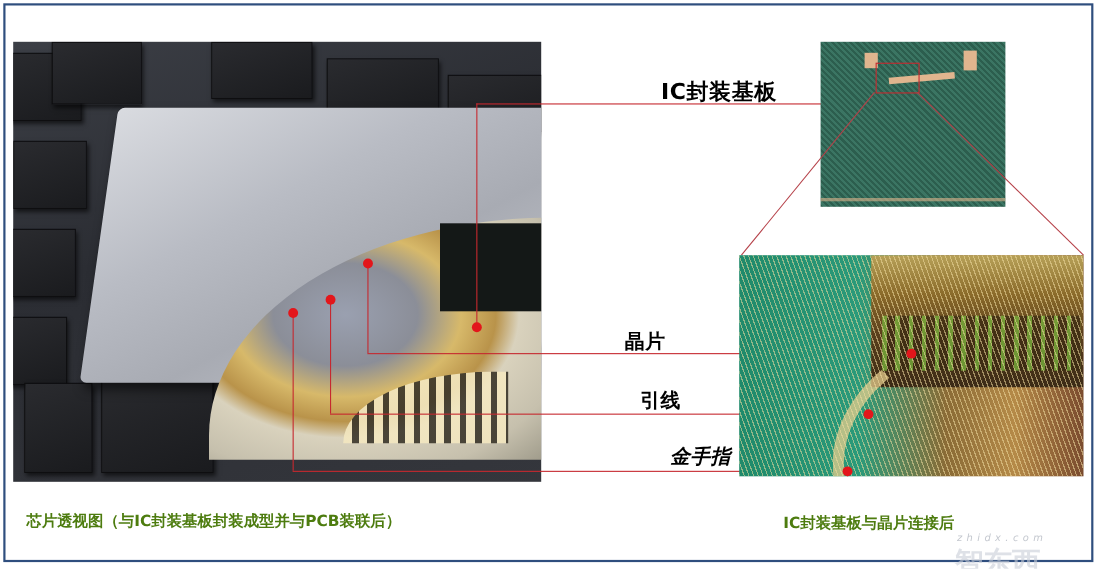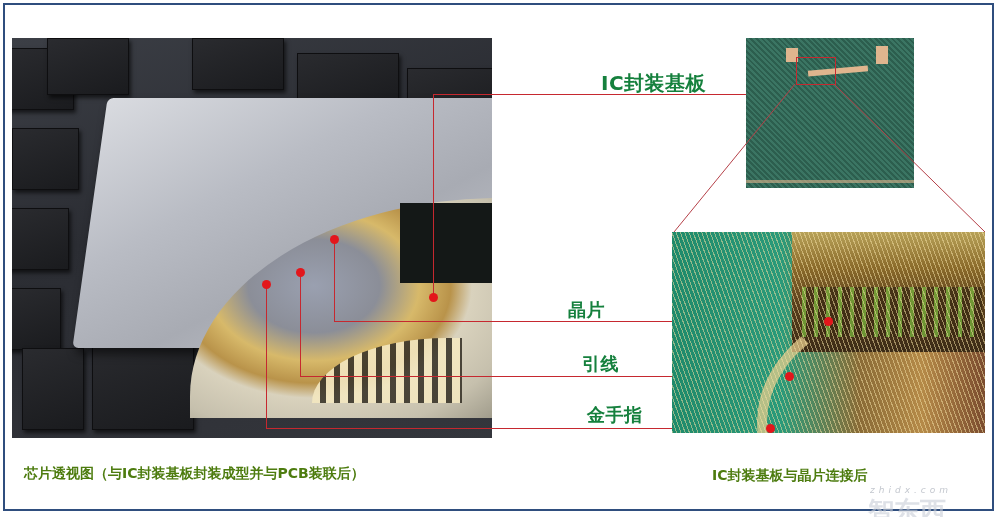--- a/index.html
+++ b/index.html
@@ -24,21 +24,21 @@
   .pcb-small .pad{position:absolute;background:#e0b58e;}
   .pcb-big{left:672px;top:232px;width:313px;height:201px;overflow:hidden;
     background:linear-gradient(90deg,#1f8a6b 0%,#2b9a7a 35%,#8a6b36 60%,#b58a48 80%,#7a4b2e 100%);}
   .die{position:absolute;left:120px;top:0;width:193px;height:120px;
     background:linear-gradient(180deg,#b7a158 0%,#8a6a2a 30%,#5a3f1c 60%,#3b2a16 100%);}
   .die-grid{position:absolute;left:130px;top:55px;width:180px;height:50px;
     background:repeating-linear-gradient(90deg,#78b53c 0 4px,#3a2a12 4px 12px);opacity:.75;}
   .wires{position:absolute;left:0;top:0;width:313px;height:201px;
     background:repeating-linear-gradient(70deg,rgba(240,220,160,.55) 0 1px,transparent 1px 4px);}
   .arc{position:absolute;left:85px;top:60px;width:340px;height:240px;border:10px solid rgba(230,205,140,.75);border-radius:50%;border-right-color:transparent;border-top-color:transparent;}
-  .label{position:absolute;font-weight:bold;color:#15803d;font-size:18px;letter-spacing:.5px;white-space:nowrap;}
+  .label{position:absolute;font-weight:bold;color:#000000;font-size:18px;letter-spacing:.5px;white-space:nowrap;}
   .caption{position:absolute;font-weight:bold;color:#4d7c0f;font-size:14px;white-space:nowrap;}
   .dot{position:absolute;width:9px;height:9px;border-radius:50%;background:#e3161b;}
   .line{position:absolute;background:#c6282f;}
   .watermark{position:absolute;color:rgba(200,205,215,.6);font-weight:bold;font-size:26px;margin-top:44px;}
   .wm-sub{position:absolute;color:rgba(170,175,185,.7);font-size:9px;letter-spacing:4px;font-style:italic;}
 </style>
 </head>
 <body>
 
 <div class="frame"></div>
@@ -99,19 +99,19 @@
   <div class="arc"></div>
   <div class="wires"></div>
 </div>
 <div class="dot" style="left:824px;top:317px;"></div>
 <div class="dot" style="left:785px;top:372px;"></div>
 <div class="dot" style="left:766px;top:424px;"></div>
 
 <div class="label" style="left:601px;top:70px;font-size:20px;">IC封装基板</div>
 <div class="label" style="left:568px;top:298px;">晶片</div>
 <div class="label" style="left:582px;top:352px;">引线</div>
-<div class="label" style="left:587px;top:403px;">金手指</div>
+<div class="label" style="left:609px;top:403px;font-style:italic;">金手指</div>
 
 <div class="caption" style="left:24px;top:465px;">芯片透视图（与IC封装基板封装成型并与PCB装联后）</div>
 <div class="caption" style="left:712px;top:467px;">IC封装基板与晶片连接后</div>
 
 <div class="watermark" style="left:868px;top:450px;">智东西</div>
 <div class="wm-sub" style="left:870px;top:485px;">zhidx.com</div>
 
 </body></html>

